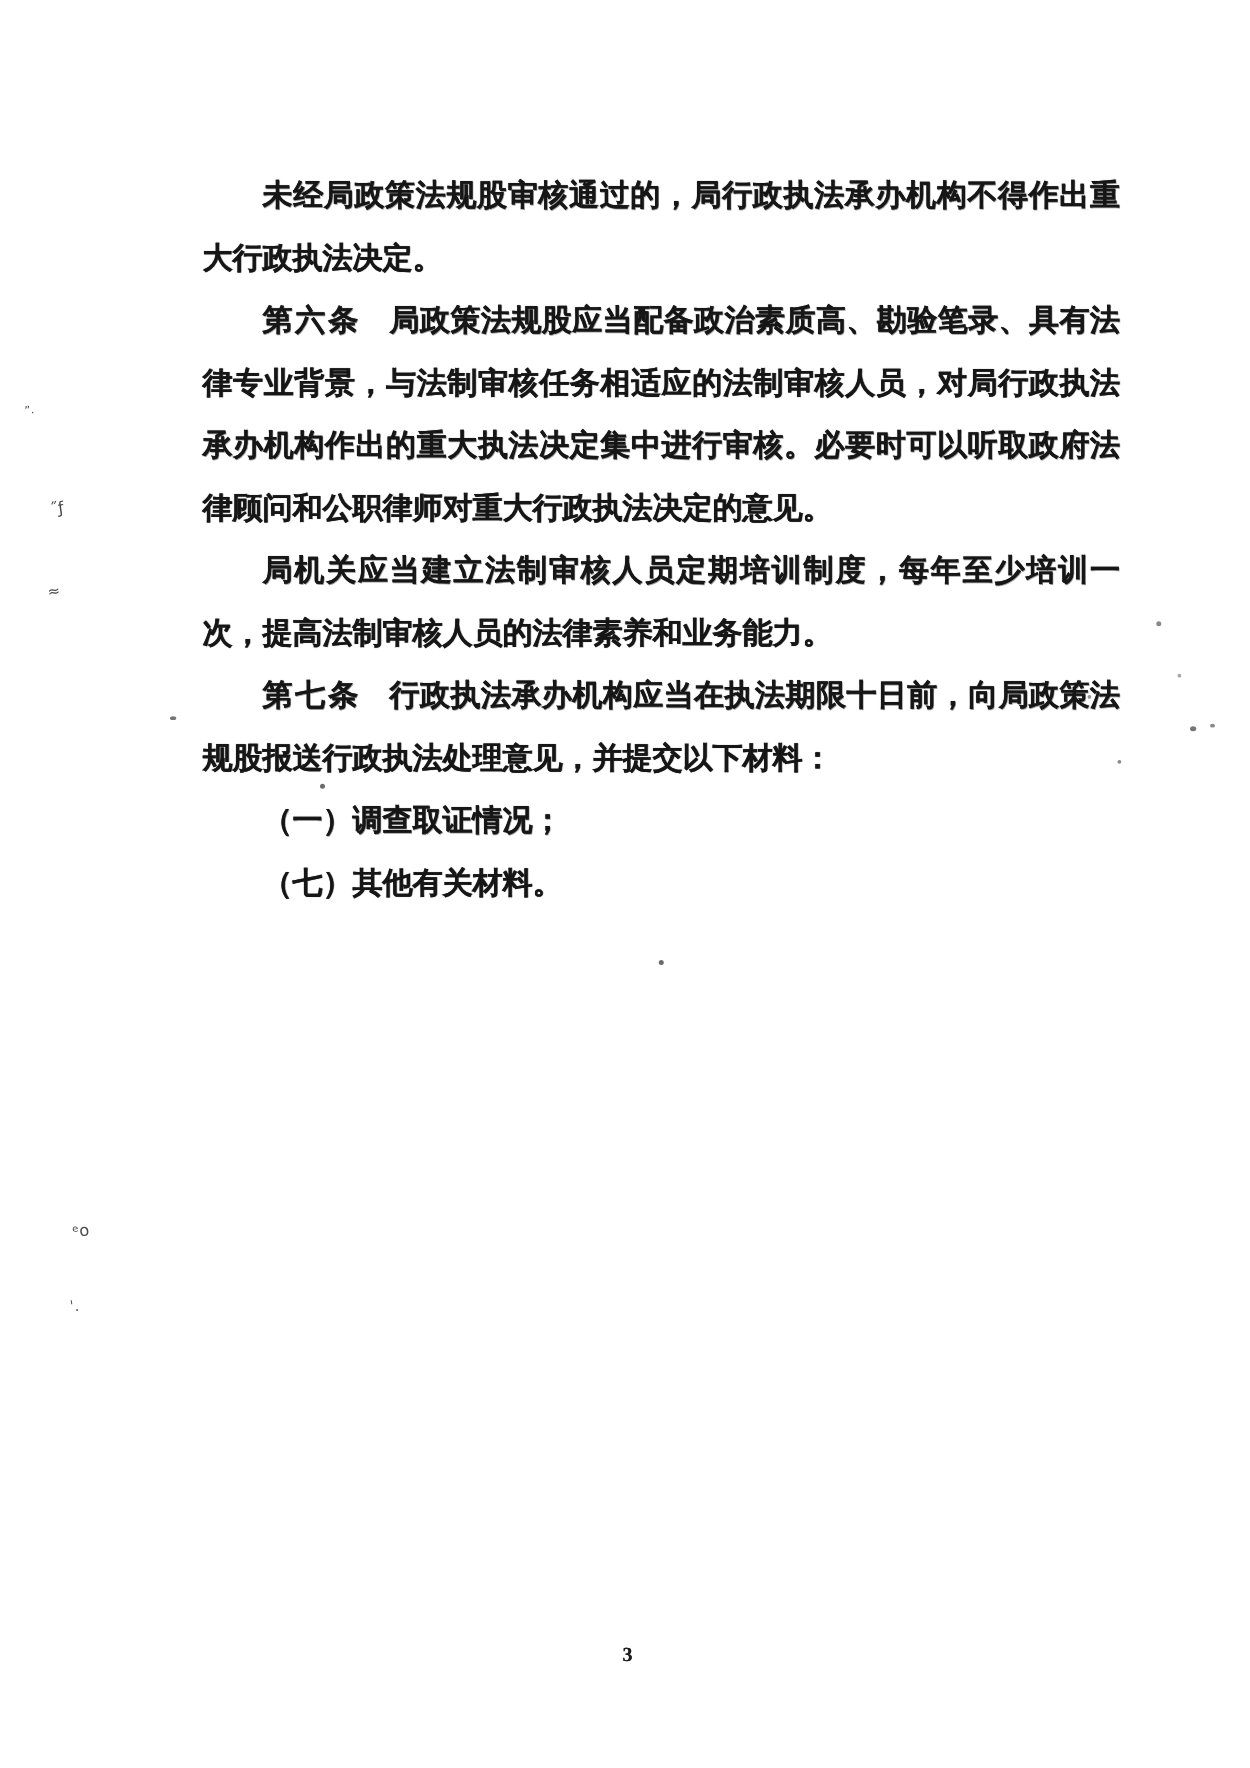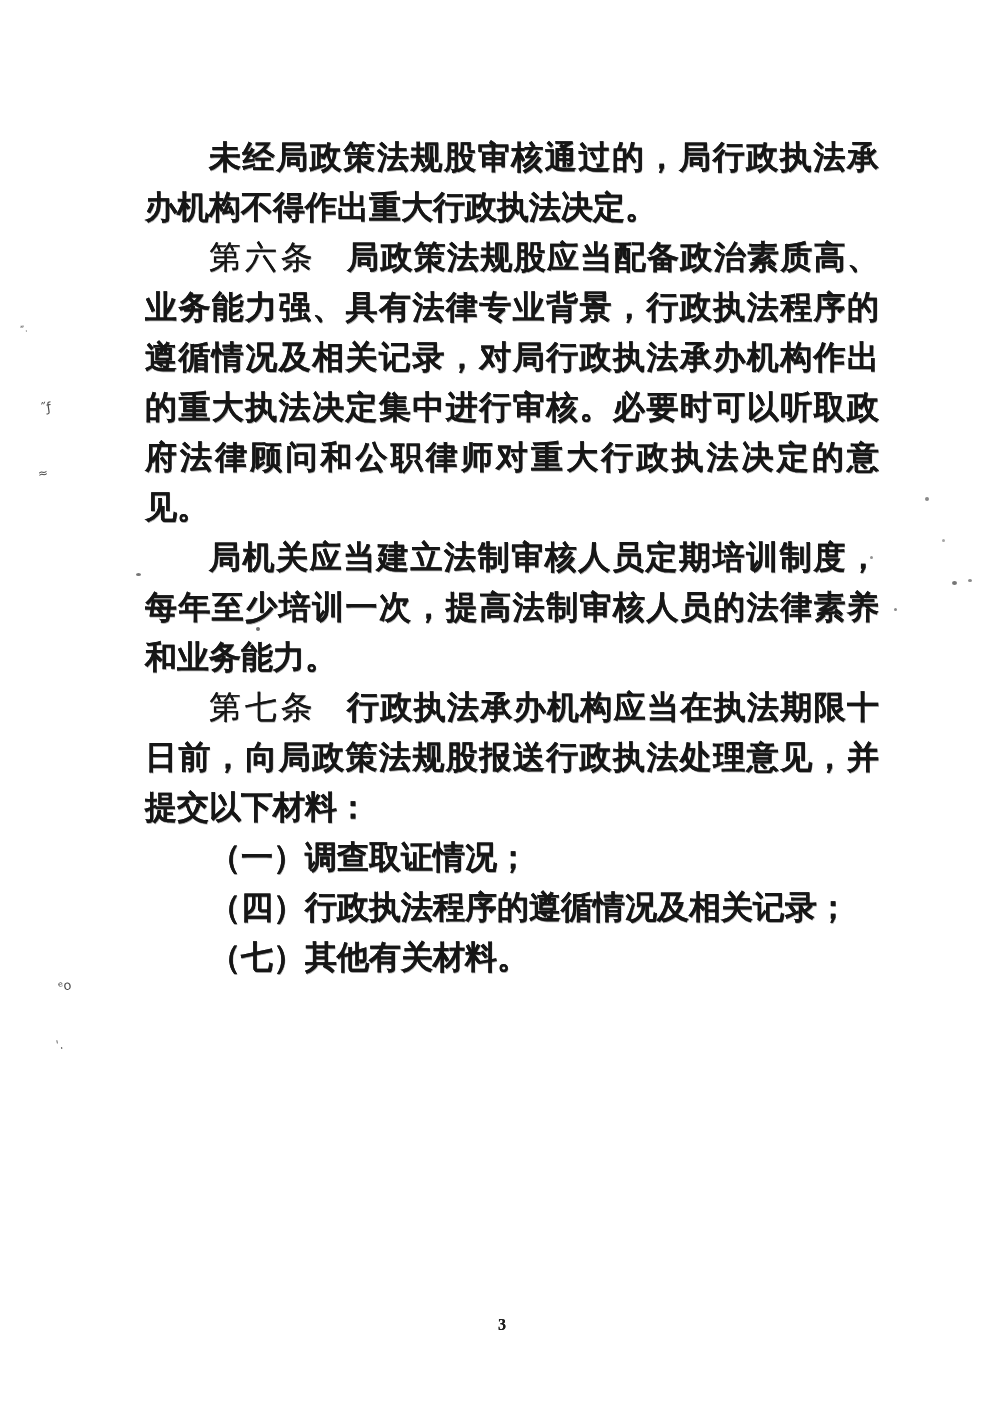--- a/index.html
+++ b/index.html
@@ -10,39 +10,39 @@
   .page {
     position: relative;
     width: 1000px;
     height: 1414px;
     background: #ffffff;
     overflow: hidden;
     font-family: "Liberation Serif", "DejaVu Serif", serif;
   }
   .text-block {
     position: absolute;
-    left: 145px;
+    left: 162px;
     top: 132px;
     width: 734px;
-    font-size: 32px;
+    font-size: 24px;
     line-height: 50px;
     color: #161616;
     font-weight: 700;
     text-align: justify;
     text-justify: inter-character;
     word-break: break-all;
     text-shadow: 0 0 0.6px rgba(0,0,0,0.85), 0.6px 0.6px 0 rgba(20,20,20,0.4);
   }
   .para {
     margin: 0;
     padding: 0;
     text-indent: 2em;
   }
   .article-label {
-    font-weight: 400;
+    font-weight: 700;
     margin-right: 0.95em;
     letter-spacing: 0.08em;
   }
   .condensed-line {
     display: inline-block;
     white-space: nowrap;
     transform: scaleX(0.95);
     transform-origin: 0 50%;
     text-indent: 0;
   }
@@ -76,31 +76,30 @@
 </style>
 </head>
 <body>
 
 <div class="page">
 
   <main class="text-block">
 
     <p class="para"><span>未经局政策法规股审核通过的，局行政执法承办机构不得作出重大行政执法决定。</span></p>
 
-    <p class="para"><span class="article-label">第六条</span><span>局政策法规股应当配备政治素质高、业务能力强、具有法律专业背景，行政执法程序的遵循情况及相关记录，对局行政执法承办机构作出的重大执法决定集中进行审核。必要时可以听取政府法律顾问和公职律师对重大行政执法决定的意见。</span></p>
+    <p class="para"><span class="article-label">第六条</span><span>局政策法规股应当配备政治素质高、勘验笔录、具有法律专业背景，与法制审核任务相适应的法制审核人员，对局行政执法承办机构作出的重大执法决定集中进行审核。必要时可以听取政府法律顾问和公职律师对重大行政执法决定的意见。</span></p>
 
     <p class="para"><span>局机关应当建立法制审核人员定期培训制度，每年至少培训一次，提高法制审核人员的法律素养和业务能力。</span></p>
 
     <p class="para"><span class="article-label">第七条</span><span>行政执法承办机构应当在执法期限十日前，向局政策法规股报送行政执法处理意见，并提交以下材料：</span></p>
 
     <p class="para"><span>（一）调查取证情况；</span></p>
 
 
 
-    <p class="para"><span>（四）行政执法程序的遵循情况及相关记录；</span></p>
 
 
 
     <p class="para"><span>（七）其他有关材料。</span></p>
 
   </main>
 
   <div class="page-number">3</div>
 
   <span class="smudge" style="left:20px; top:324px; font-size:9px;">”.</span>

